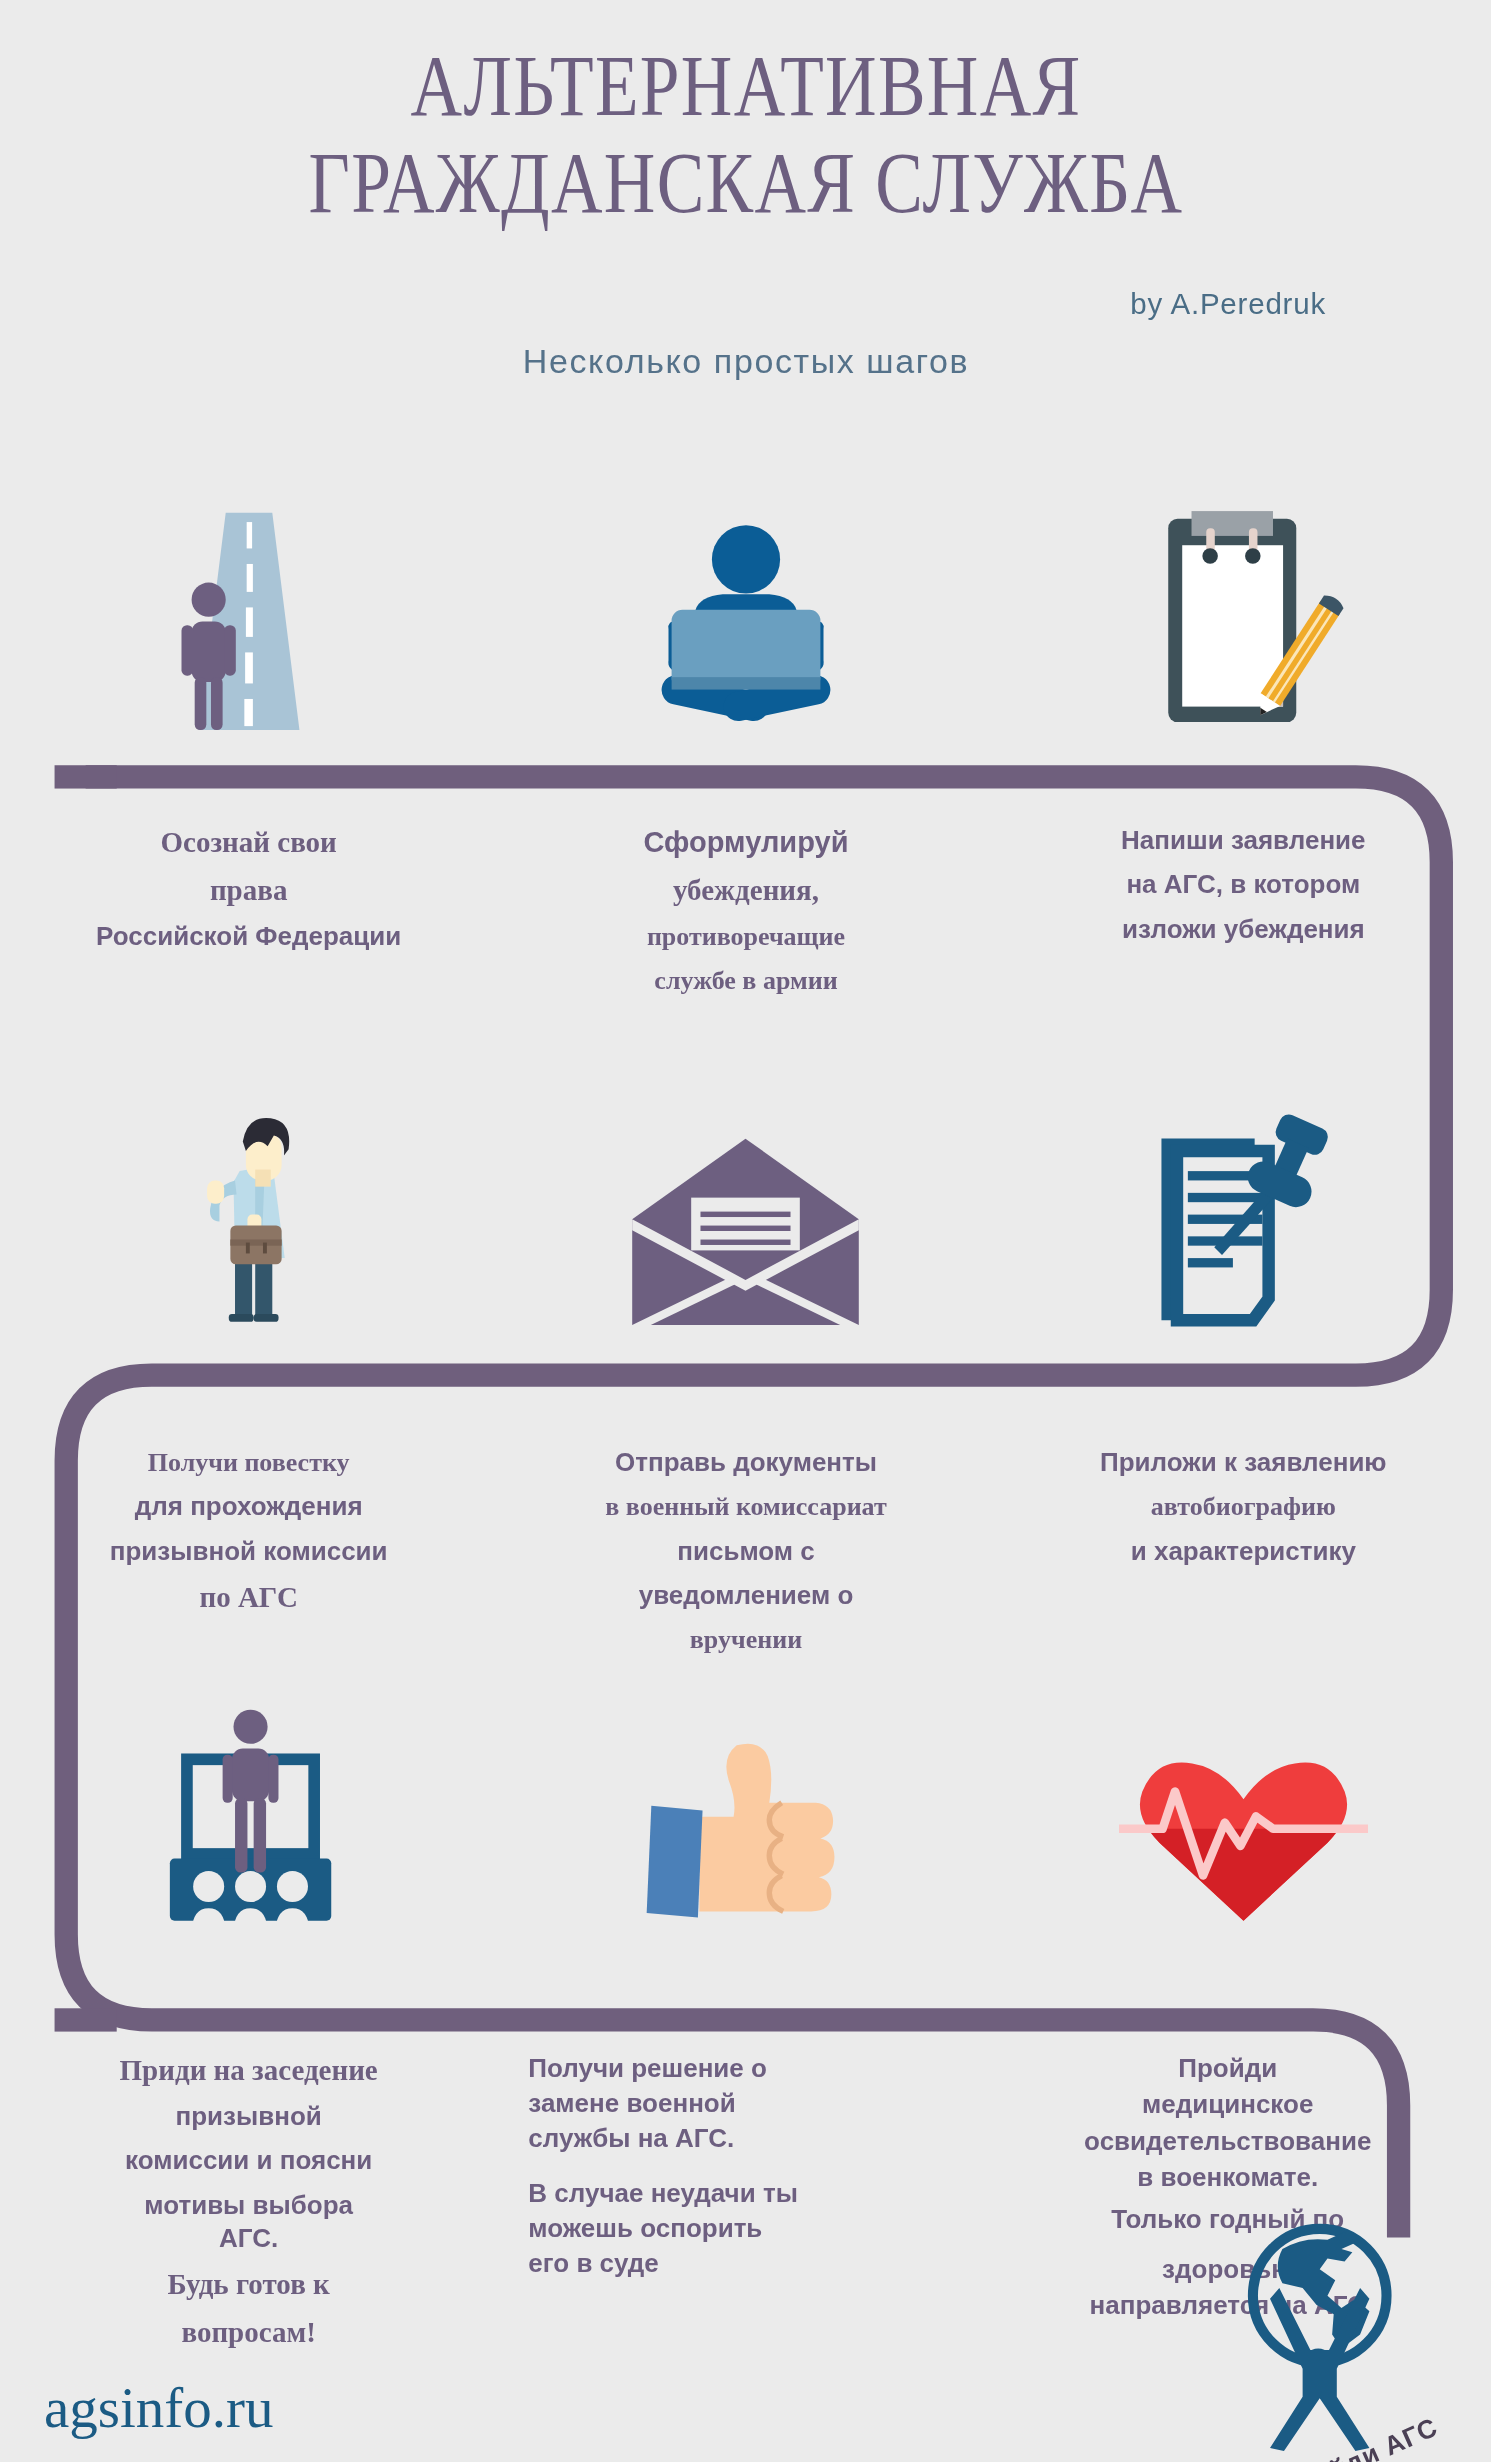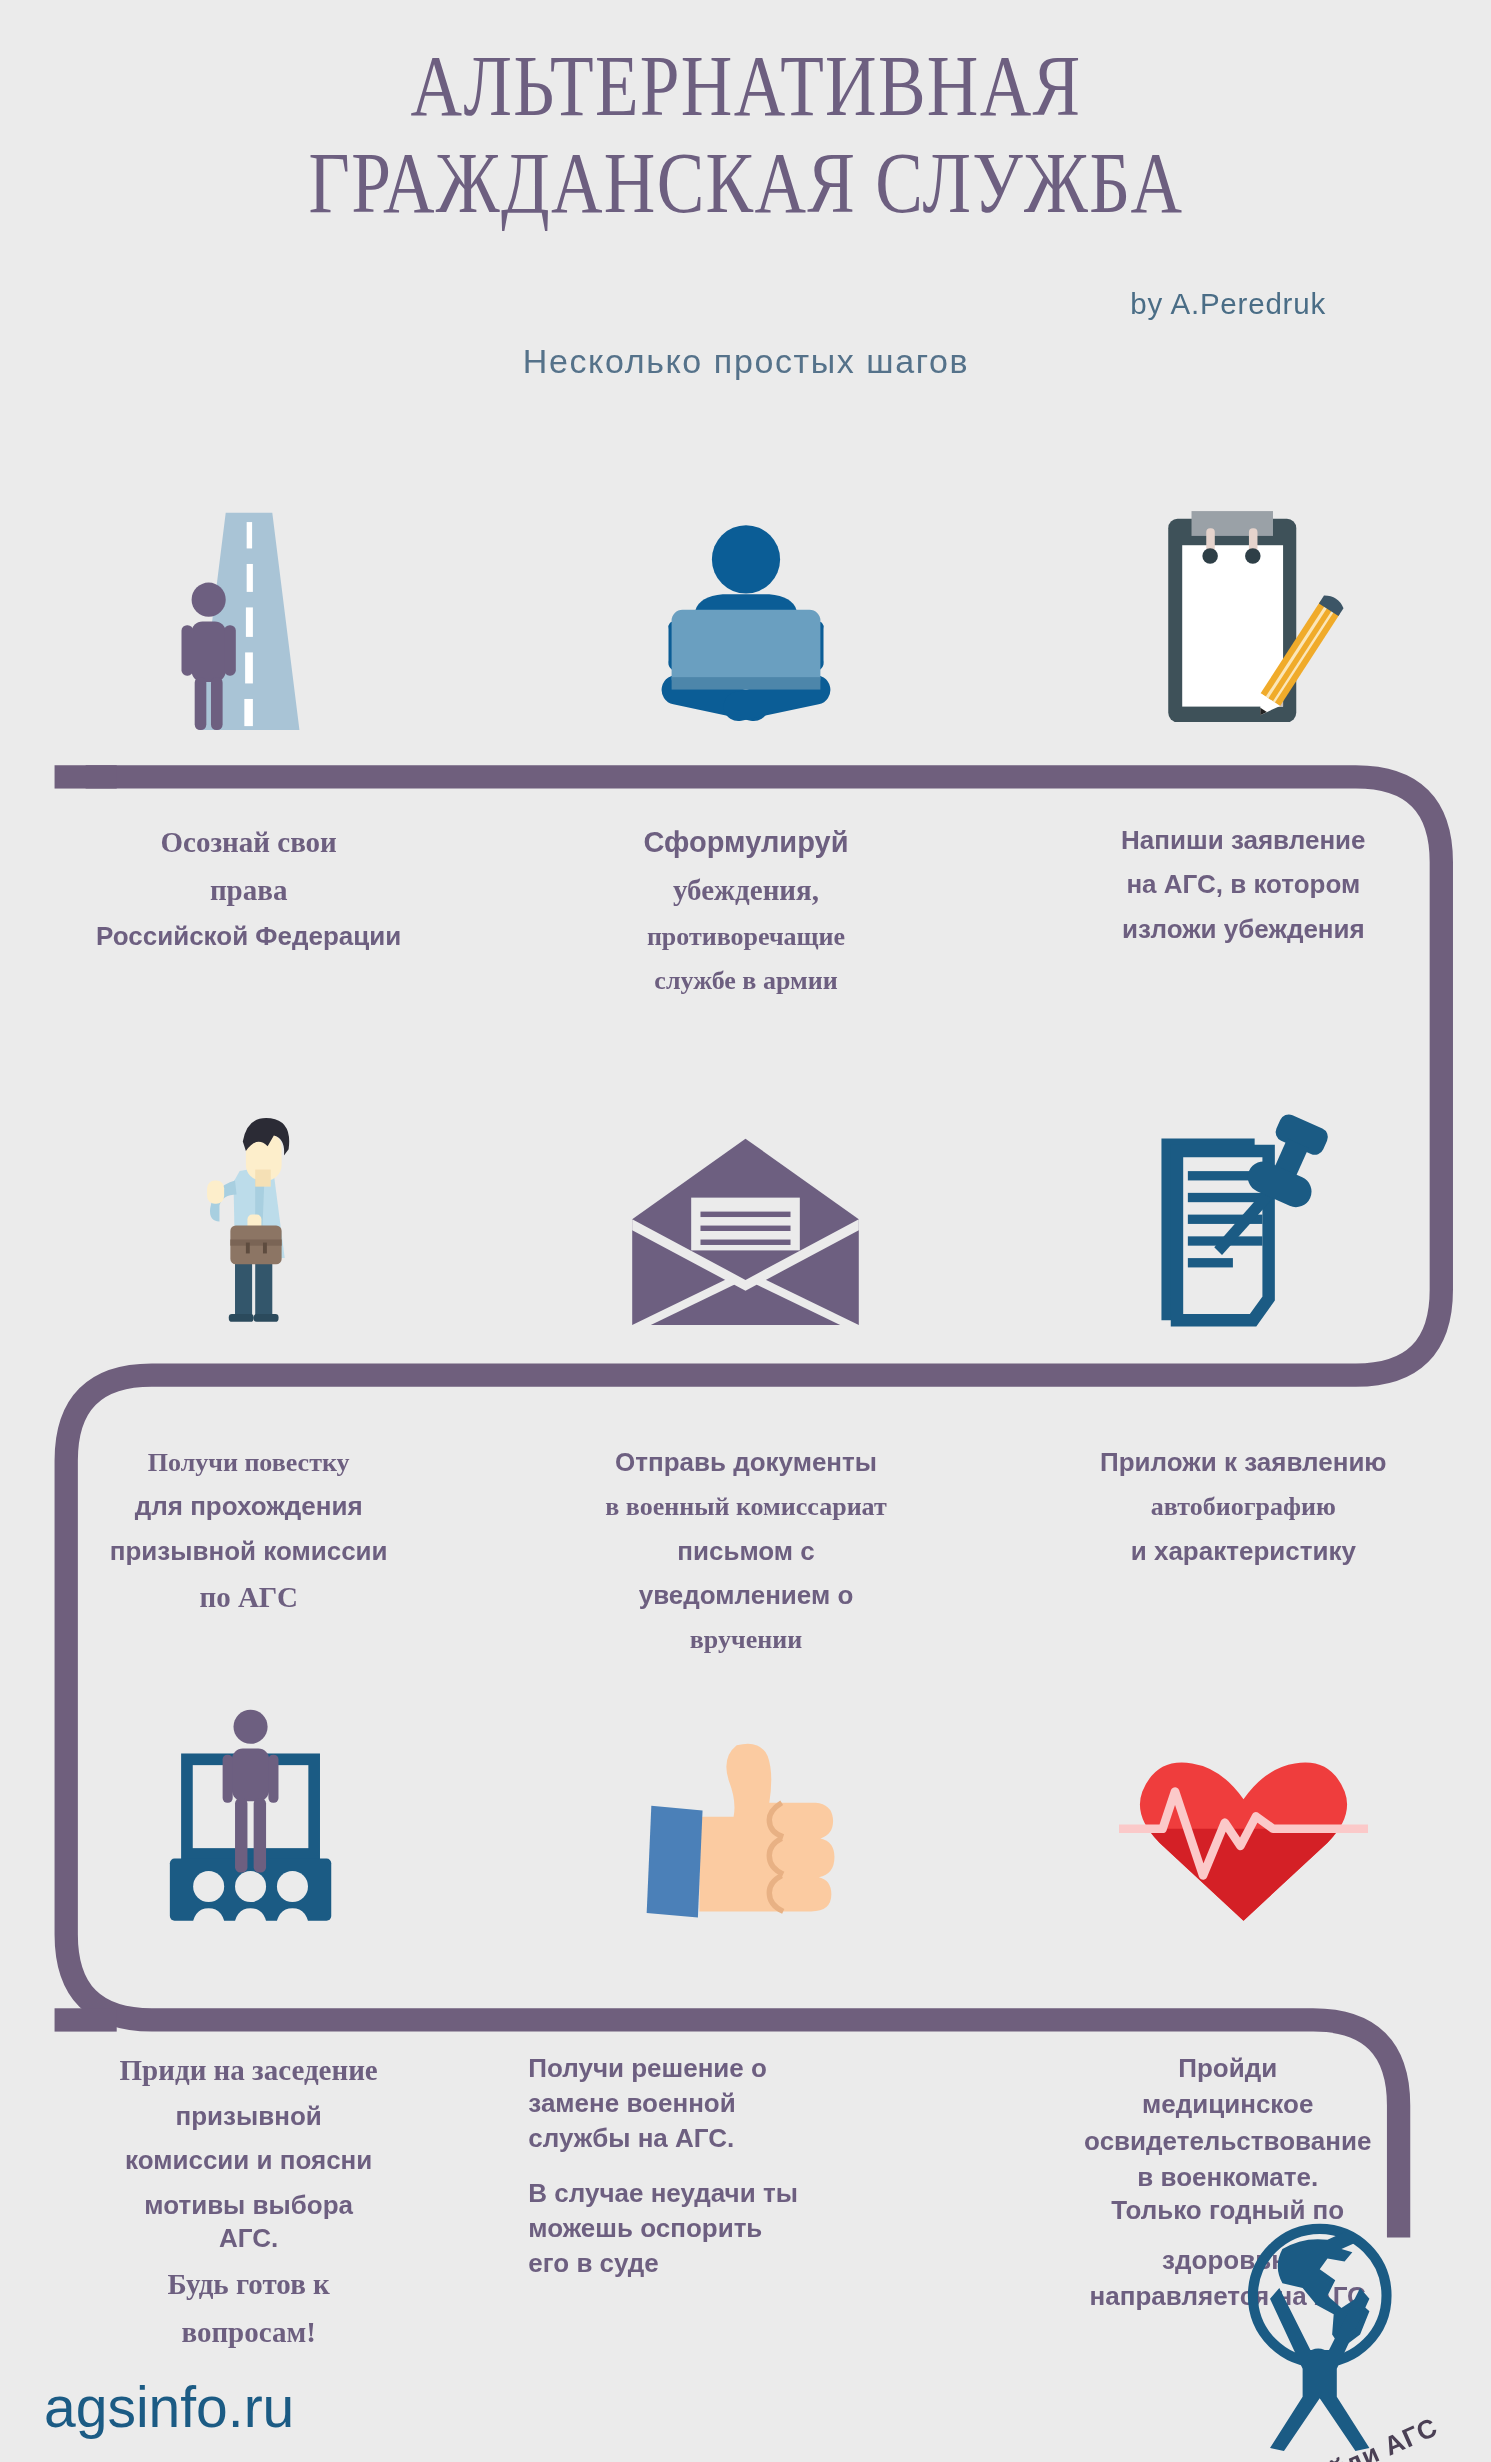--- a/index.html
+++ b/index.html
@@ -58,21 +58,21 @@
   #row2-icons{top:1072px;}
   #row2-text{top:1426px;}
   #row3-icons{top:1674px;}
   #row3-text{top:2032px;}
 
   .rowtext{position:absolute;left:0;width:1492px;display:flex;align-items:flex-start;}
 
   
   .site{
     position:absolute;left:44px;bottom:22px;
-    font-family:Liberation Sans, sans-serif;
+    font-family:Liberation Serif, serif;
     font-size:57px;color:#1b5b84;
   }
   .logo{position:absolute;right:6.2px;bottom:11px;width:249px;height:233px;}
   .logo-caption{
     position:absolute;right:1.6px;bottom:22px;
     font-size:26.4px;font-weight:bold;color:#4b4055;
     transform:rotate(-24deg);
     transform-origin:100% 100%;
     letter-spacing:0.8px;
     white-space:nowrap;
@@ -352,21 +352,21 @@
         <p style="margin-bottom:1.6px"><span>В случае неудачи ты</span></p>
         <p style="margin-bottom:1.6px"><span>можешь оспорить</span></p>
         <p><span>его в суде</span></p>
       </div>
     </div>
     <div class="cell">
       <div class="caption" style="padding:0 39px 0 7.8px">
         <p style="margin-bottom:3.1px"><span>Пройди</span></p>
         <p style="margin-bottom:3.1px"><span>медицинское</span></p>
         <p style="margin-bottom:3.1px"><span>освидетельствование</span></p>
-        <p style="margin-bottom:0"><span>в военкомате.</span></p>
+        <p style="margin-bottom:9px"><span>в военкомате.</span></p>
         <p style="margin-bottom:16px"><span>Только годный по</span></p>
         <p style="margin-bottom:3.1px"><span>здоровью</span></p>
         <p><span>направляется на АГС</span></p>
       </div>
     </div>
   </div>
 
   <div class="site">agsinfo.ru</div>
 
   <svg class="logo" viewBox="0 0 320 300">

